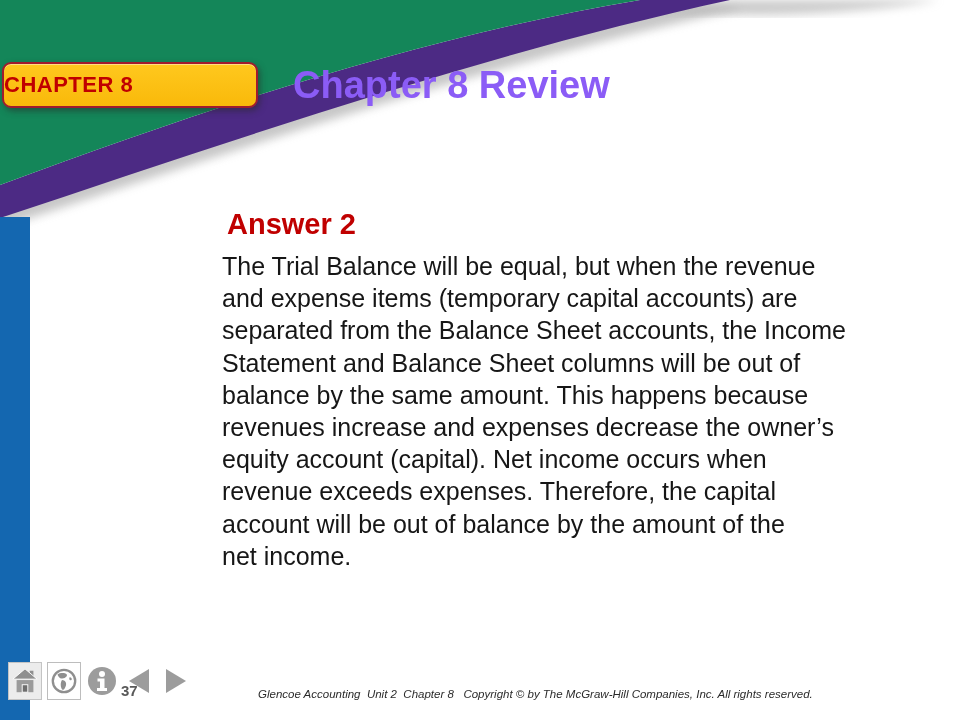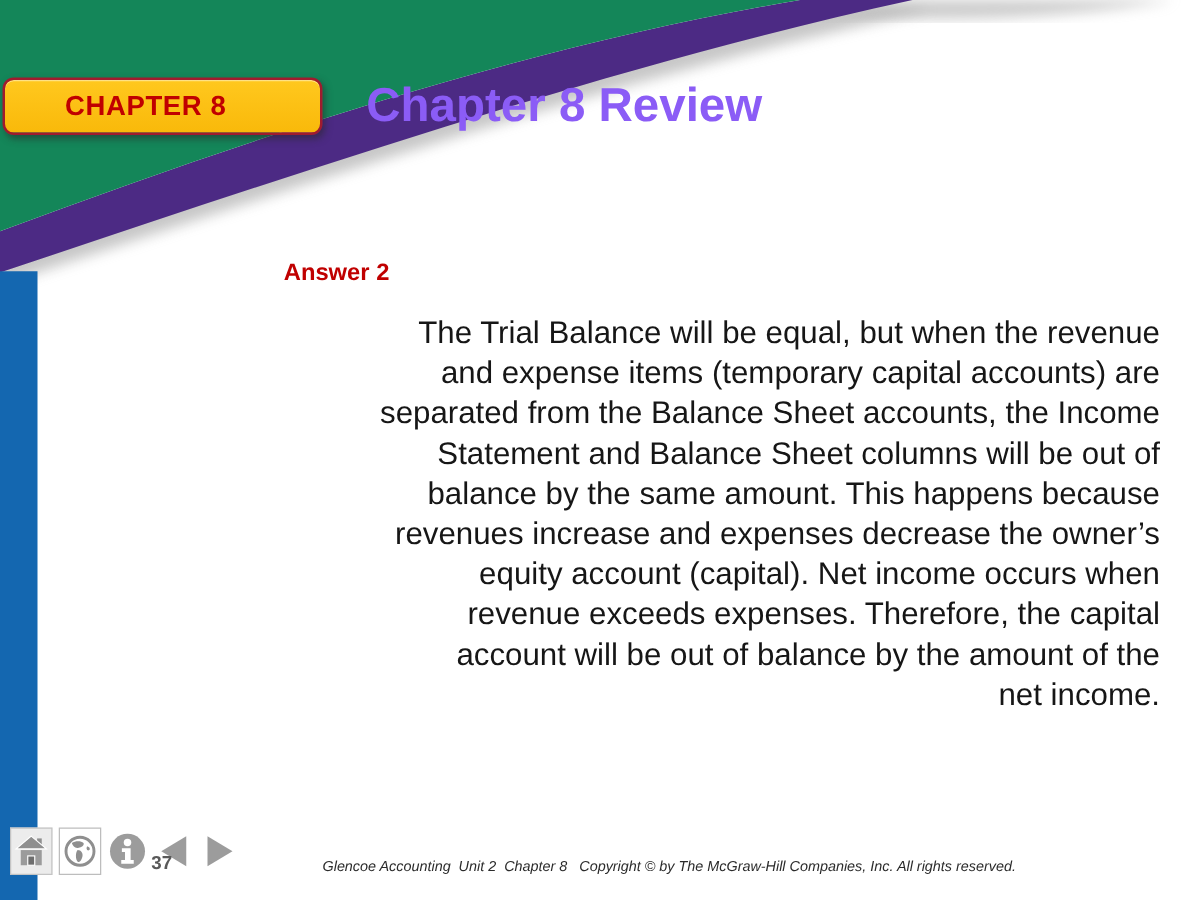--- a/index.html
+++ b/index.html
@@ -12,37 +12,36 @@
   .header-art{position:absolute;left:0;top:0;width:960px;height:270px;pointer-events:none;}
   
   .chapter-badge{
     position:absolute;left:2px;top:62px;width:252px;height:42px;
     background:linear-gradient(#ffc81e,#f9b90a);
     border:2px solid #a01b2e;border-radius:9px;
     box-shadow:2px 3px 6px rgba(40,40,40,.55), inset 0 1px 0 rgba(255,255,255,.45);
     display:flex;align-items:center;
   }
   .chapter-badge span{
-    padding-left:48px;font-size:22px;font-weight:bold;color:#c00000;letter-spacing:.5px;
+    font-size:22px;font-weight:bold;color:#c00000;letter-spacing:.5px;
   }
   
   .slide-title{
     position:absolute;left:293px;top:64px;
     font-size:38px;font-weight:bold;color:#8b5cf6;white-space:nowrap;
   }
   
   .answer-heading{
     position:absolute;left:227px;top:208px;
-    font-size:19px;font-weight:bold;color:#c00000;
+    font-size:29px;font-weight:bold;color:#c00000;
   }
   .answer-body{
     position:absolute;left:222px;top:250px;width:706px;
     font-size:25px;color:#161616;line-height:32.2px;
     white-space:pre-line;
-    text-align:right;
   }
   
   .side-bar{
     position:absolute;left:0;top:217px;width:30px;height:503px;
     background:#1467b0;
   }
   
   .nav-row{
     position:absolute;left:8px;top:662px;height:38px;
     display:flex;align-items:center;gap:5px;

